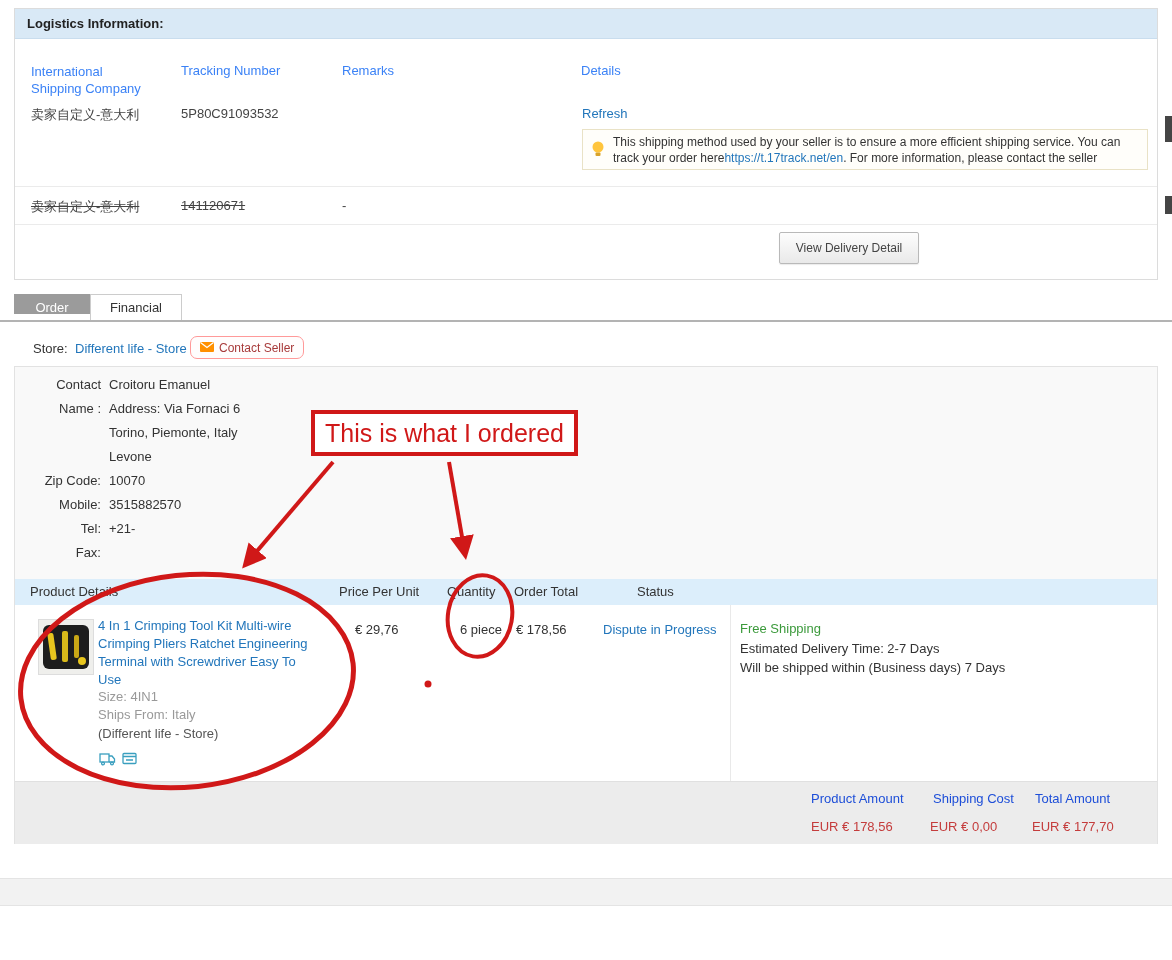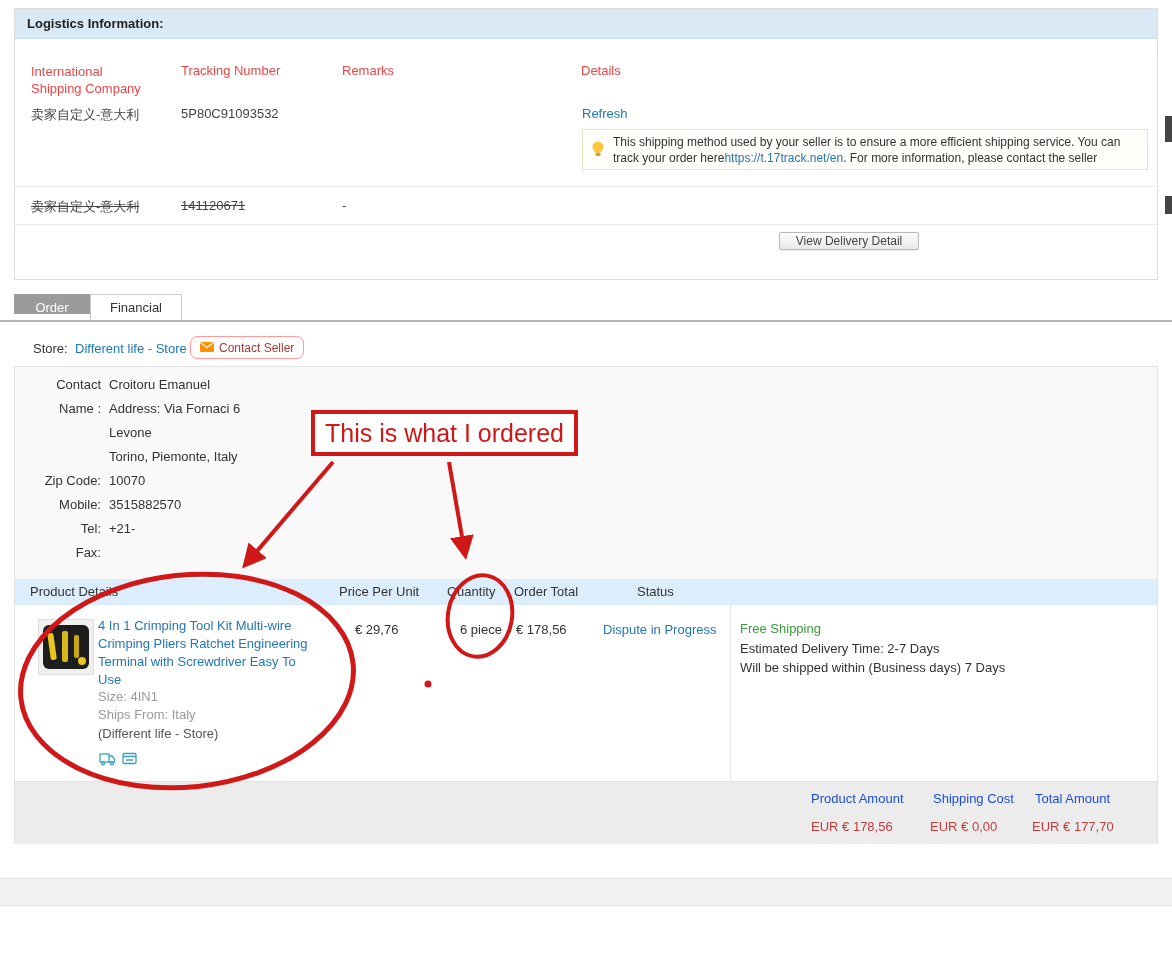--- a/index.html
+++ b/index.html
@@ -8,41 +8,41 @@
     width:1172px; height:960px; position:relative; overflow:hidden;
     font-family:"Liberation Sans", sans-serif; font-size:13px; color:#333;
   }
 
   
   .logistics { position:absolute; left:14px; top:8px; width:1144px; height:272px;
                border:1px solid #dcdcdc; background:#fff; }
   .log-header { position:absolute; left:0; top:0; right:0; height:30px; background:#d9e9f6;
                 border-bottom:1px solid #c9ddee; font-weight:bold; color:#222;
                 line-height:29px; padding-left:12px; }
-  .log-col { position:absolute; top:54px; color:#ef4444; }
+  .log-col { position:absolute; top:54px; color:#3b82f6; }
   .col-company { left:16px; width:125px; line-height:17px; }
   .col-tracking { left:166px; }
   .col-remarks { left:327px; }
   .col-details { left:566px; }
   .cell { position:absolute; color:#444; }
   .r1-company { left:16px; top:97px; }
   .r1-tracking { left:166px; top:97px; }
   .r1-refresh { left:567px; top:97px; color:#2276bb; cursor:pointer; text-decoration:none; }
   .note-box { position:absolute; left:567px; top:120px; width:566px; height:41px;
               border:1px solid #e9e2c6; background:#fffefa; font-size:12px; color:#333;
               line-height:16px; padding:4px 10px 4px 30px; }
   .bulb { position:absolute; left:9px; top:11px; }
   .note-link { color:#2276bb; cursor:pointer; text-decoration:none; }
   .divider { position:absolute; left:0; right:0; height:1px; background:#ebebeb; }
   .d1 { top:177px; } .d2 { top:215px; }
   .strike { text-decoration:line-through; }
   .r2-company { left:16px; top:189px; }
   .r2-tracking { left:166px; top:189px; }
   .r2-remarks { left:327px; top:189px; }
-  .delivery-btn { position:absolute; left:764px; top:223px; width:140px; height:18px;
+  .delivery-btn { position:absolute; left:764px; top:223px; width:140px; height:32px;
                   background:linear-gradient(#fdfdfd,#e9e9e9); border:1px solid #b9b9b9;
                   border-radius:2px; color:#444; font-size:12px; cursor:pointer;
                   font-family:"Liberation Sans", sans-serif; box-shadow:0 1px 1px rgba(0,0,0,.08); }
 
   
   .tab-line { position:absolute; left:0; top:320px; width:1172px; height:2px; background:#b3b3b3; z-index:1; }
   .tab { position:absolute; text-align:center; cursor:pointer; z-index:2; }
   .tab-order { left:14px; top:294px; width:76px; height:20px; background:#9b9b9b;
                color:#fff; line-height:28px; }
   .tab-financial { left:90px; top:294px; width:92px; height:26px; background:#fff;
@@ -167,25 +167,25 @@
         <div class="c-row">
             <span class="c-label">Contact</span>
             <span class="c-value">Croitoru Emanuel</span>
           </div>
         <div class="c-row">
             <span class="c-label">Name :</span>
             <span class="c-value">Address: Via Fornaci 6</span>
           </div>
         <div class="c-row">
             <span class="c-label"></span>
+            <span class="c-value">Torino, Piemonte, Italy</span>
+          </div>
+        <div class="c-row">
+            <span class="c-label"></span>
             <span class="c-value">Levone</span>
-          </div>
-        <div class="c-row">
-            <span class="c-label"></span>
-            <span class="c-value">Torino, Piemonte, Italy</span>
           </div>
         <div class="c-row">
             <span class="c-label">Zip Code:</span>
             <span class="c-value">10070</span>
           </div>
         <div class="c-row">
             <span class="c-label">Mobile:</span>
             <span class="c-value">3515882570</span>
           </div>
         <div class="c-row">

